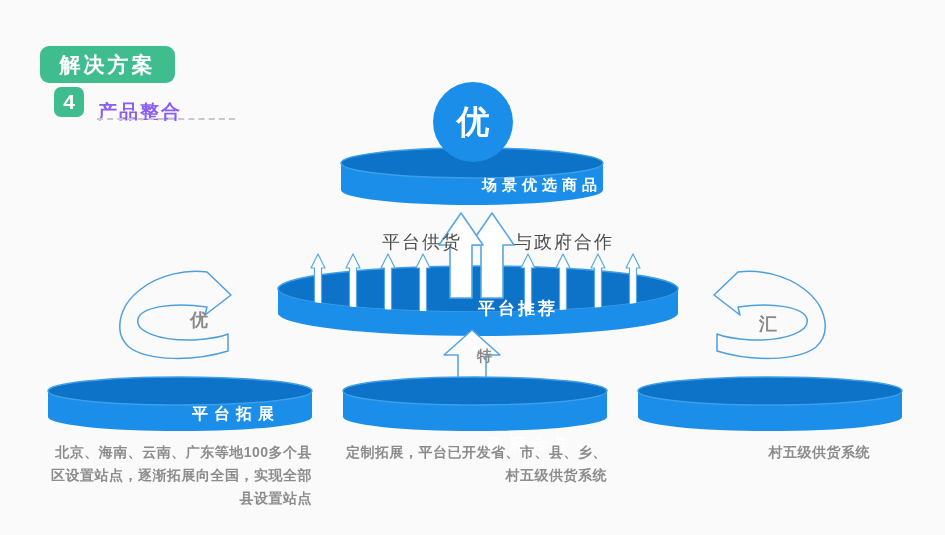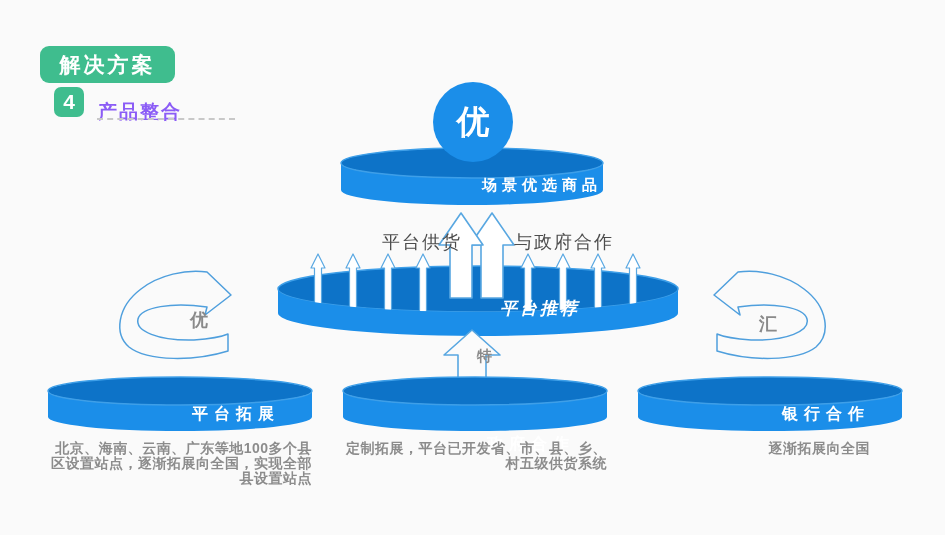--- a/index.html
+++ b/index.html
@@ -25,32 +25,32 @@
   .step-title{left:98px;top:99px;font-size:19px;font-weight:bold;color:#8b5cf6;letter-spacing:2px;}
   .dash-line{left:97px;top:118px;width:138px;height:0;border-top:2px dashed #c8c8c8;z-index:3;}
 
   .top-circle{
     left:433px;top:82px;width:80px;height:80px;border-radius:50%;background:#1b8ee9;
     color:#ffffff;font-size:33px;font-weight:bold;
     display:flex;align-items:center;justify-content:center;z-index:2;
   }
   .cyl-label{color:#ffffff;font-weight:bold;}
   .scene-label{left:342px;top:176px;width:260px;font-size:15px;letter-spacing:5px;}
-  .platform-label{left:380px;top:297px;width:200px;font-size:17px;letter-spacing:3px;font-style:italic;}
+  .platform-label{left:358px;top:297px;width:200px;font-size:17px;letter-spacing:3px;}
   .flow-label{font-size:18px;font-weight:normal;color:#4c4c4c;letter-spacing:2px;}
   .supply-label{left:352px;top:230px;width:110px;}
   .custom-label{left:504px;top:230px;width:110px;}
   .gray-char{font-weight:bold;color:#8a8a8a;}
   .special-char{left:452px;top:347px;width:40px;font-size:15px;}
   .swirl-char-left{left:168px;top:308px;width:40px;font-size:18px;}
   .swirl-char-right{left:737px;top:312px;width:40px;font-size:18px;}
 
   .bottom-title{top:404px;width:200px;font-size:16px;letter-spacing:6px;}
   .bt-0{left:80px;} .bt-1{left:375px;margin-top:30px;} .bt-2{left:670px;}
-  .desc{top:441px;font-size:14px;font-weight:bold;color:#8c8c8c;line-height:15px;letter-spacing:0.5px;}
+  .desc{top:441px;font-size:14px;font-weight:bold;color:#8c8c8c;line-height:23px;letter-spacing:0.5px;}
   .desc-0{left:50px;width:262px;}
   .desc-1{left:345px;width:262px;}
   .desc-2{left:670px;width:200px;}
 </style>
 </head>
 <body>
 
 <div class="slide">
 
   <svg class="svg-layer" width="945" height="535" viewBox="0 0 945 535">
@@ -115,19 +115,18 @@
 
   <div class="txt center flow-label supply-label">平台供货</div>
   <div class="txt center flow-label custom-label">与政府合作</div>
   <div class="txt center cyl-label platform-label">平台推荐</div>
   <div class="txt center gray-char special-char">特</div>
   <div class="txt center gray-char swirl-char-left">优</div>
   <div class="txt center gray-char swirl-char-right">汇</div>
 
   <div class="txt center cyl-label bottom-title bt-0">平台拓展</div>
   <div class="txt center cyl-label bottom-title bt-1">政府合作</div>
-  <div class="txt center cyl-label bottom-title bt-2">银行合作</div>
 
   <div class="txt center desc desc-0">北京、海南、云南、广东等地100多个县区设置站点，逐渐拓展向全国，实现全部县设置站点</div>
   <div class="txt center desc desc-1">定制拓展，平台已开发省、市、县、乡、村五级供货系统</div>
-  <div class="txt center desc desc-2">逐渐拓展向全国</div>
+  <div class="txt center desc desc-2">村五级供货系统</div>
 
 </div>
 
 </body></html>

